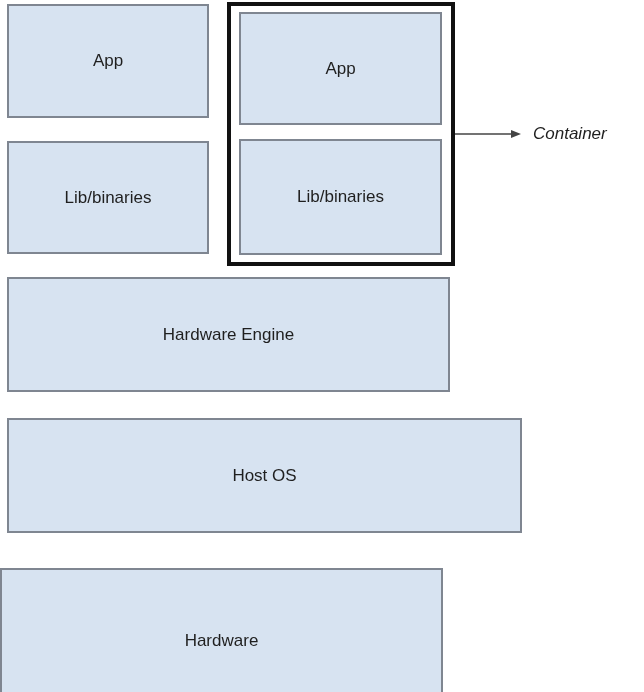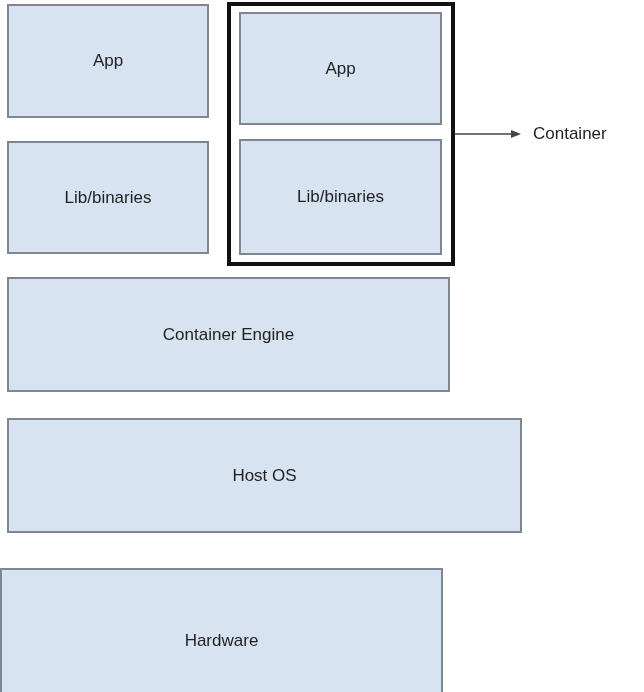--- a/index.html
+++ b/index.html
@@ -35,21 +35,21 @@
   .container-frame .c-app { left: 8px; top: 6px;   width: 203px; height: 113px; }
   .container-frame .c-lib { left: 8px; top: 133px; width: 203px; height: 116px; }
 
   
   .callout-arrow {
     position: absolute; left: 455px; top: 127px;
     width: 68px; height: 14px;
   }
   .callout-label {
     position: absolute; left: 533px; top: 124px;
-    font-size: 17px; color: #1f1f1f; white-space: nowrap;
+    font-size: 17px; color: #1f1f1f; white-space: nowrap; font-style: italic;
   }
 
   
   .layer-engine   { left: 7px; top: 277px; width: 443px; height: 115px; }
   .layer-hostos   { left: 7px; top: 418px; width: 515px; height: 115px; }
   .layer-hardware { left: 0; top: 568px; width: 443px; height: 146px; }
 </style>
 </head>
 <body>
 
@@ -71,21 +71,21 @@
     </div>
   </div>
 
   <svg class="callout-arrow" viewBox="0 0 68 14" xmlns="http://www.w3.org/2000/svg" aria-hidden="true">
     <line x1="0" y1="7" x2="56" y2="7" stroke="#444444" stroke-width="1.5"></line>
     <polygon points="56,3 66,7 56,11" fill="#444444"></polygon>
   </svg>
   <div class="callout-label">Container</div>
 
   <div class="box layer-engine">
-    <span>Container Engine</span>
+    <span>Hardware Engine</span>
   </div>
   <div class="box layer-hostos">
     <span>Host OS</span>
   </div>
   <div class="box layer-hardware">
     <span>Hardware</span>
   </div>
 
 </div>
 

